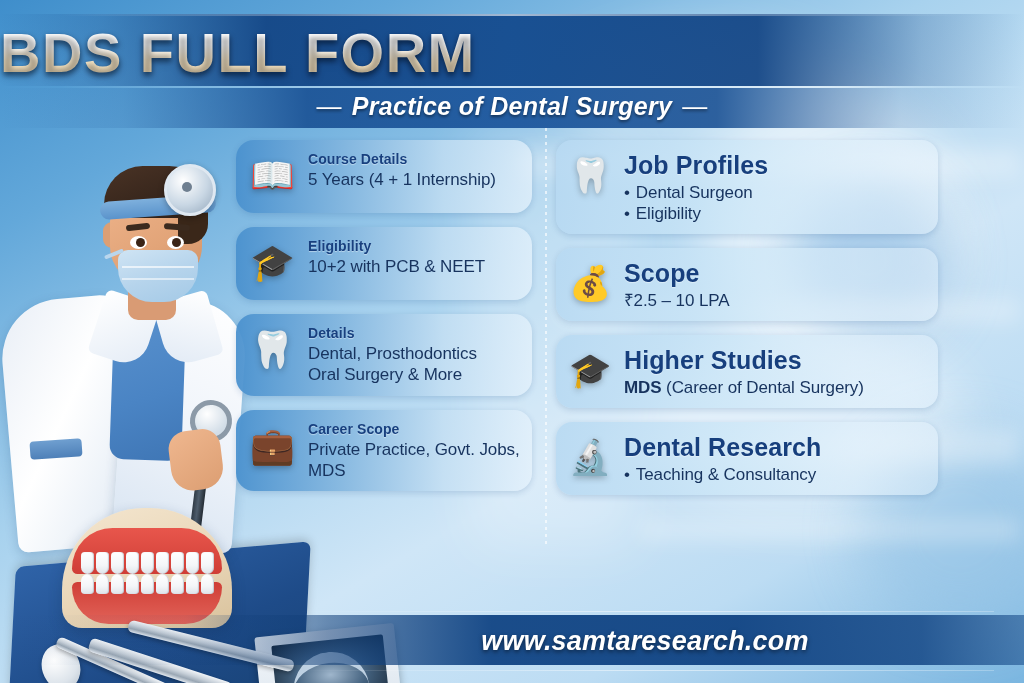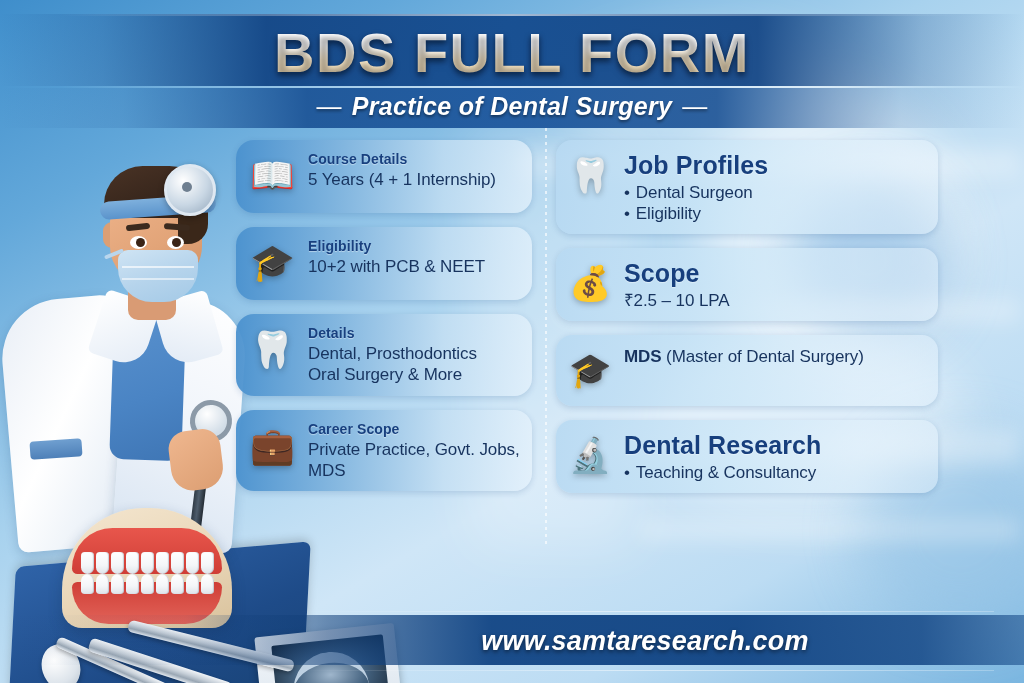--- a/index.html
+++ b/index.html
@@ -85,21 +85,20 @@
     height: 2px;
     background: linear-gradient(to right, rgba(255,255,255,0), rgba(255,255,255,.6), rgba(255,255,255,0));
   }
   .header-band::before { top: 0; }
   .header-band::after  { bottom: -2px; }
 
   .title {
     position: absolute;
     left: 0; top: 6px;
     width: 1024px;
-    text-align: center;
     font-size: 56px;
     font-weight: bold;
     letter-spacing: 1.5px;
     font-family: "Liberation Sans", sans-serif;
     background: linear-gradient(to bottom, #ffffff 0%, #ffffff 38%, #f6e6c8 62%, #e7cfa4 100%);
     -webkit-background-clip: text;
     background-clip: text;
     color: transparent;
     -webkit-text-fill-color: transparent;
     text-shadow: 0 3px 5px rgba(0,0,0,.30);
@@ -567,21 +566,22 @@
       <div class="card-icon">💰</div>
       <div class="card-body">
         <div class="card-title">Scope</div>
         <div class="card-line">₹2.5 – 10 LPA</div>
       </div>
     </div>
 
     <div class="card">
       <div class="card-icon">🎓</div>
       <div class="card-body">
-        <div class="card-line"><span class="strong">MDS</span><span class="paren"> (Master of Dental Surgery)</span></div>
+        <div class="card-title">Higher Studies</div>
+        <div class="card-line"><span class="strong">MDS</span><span class="paren"> (Career of Dental Surgery)</span></div>
       </div>
     </div>
 
     <div class="card">
       <div class="card-icon">🔬</div>
       <div class="card-body">
         <div class="card-title">Dental Research</div>
         <div class="card-line bullet">Teaching &amp; Consultancy</div>
       </div>
     </div>

